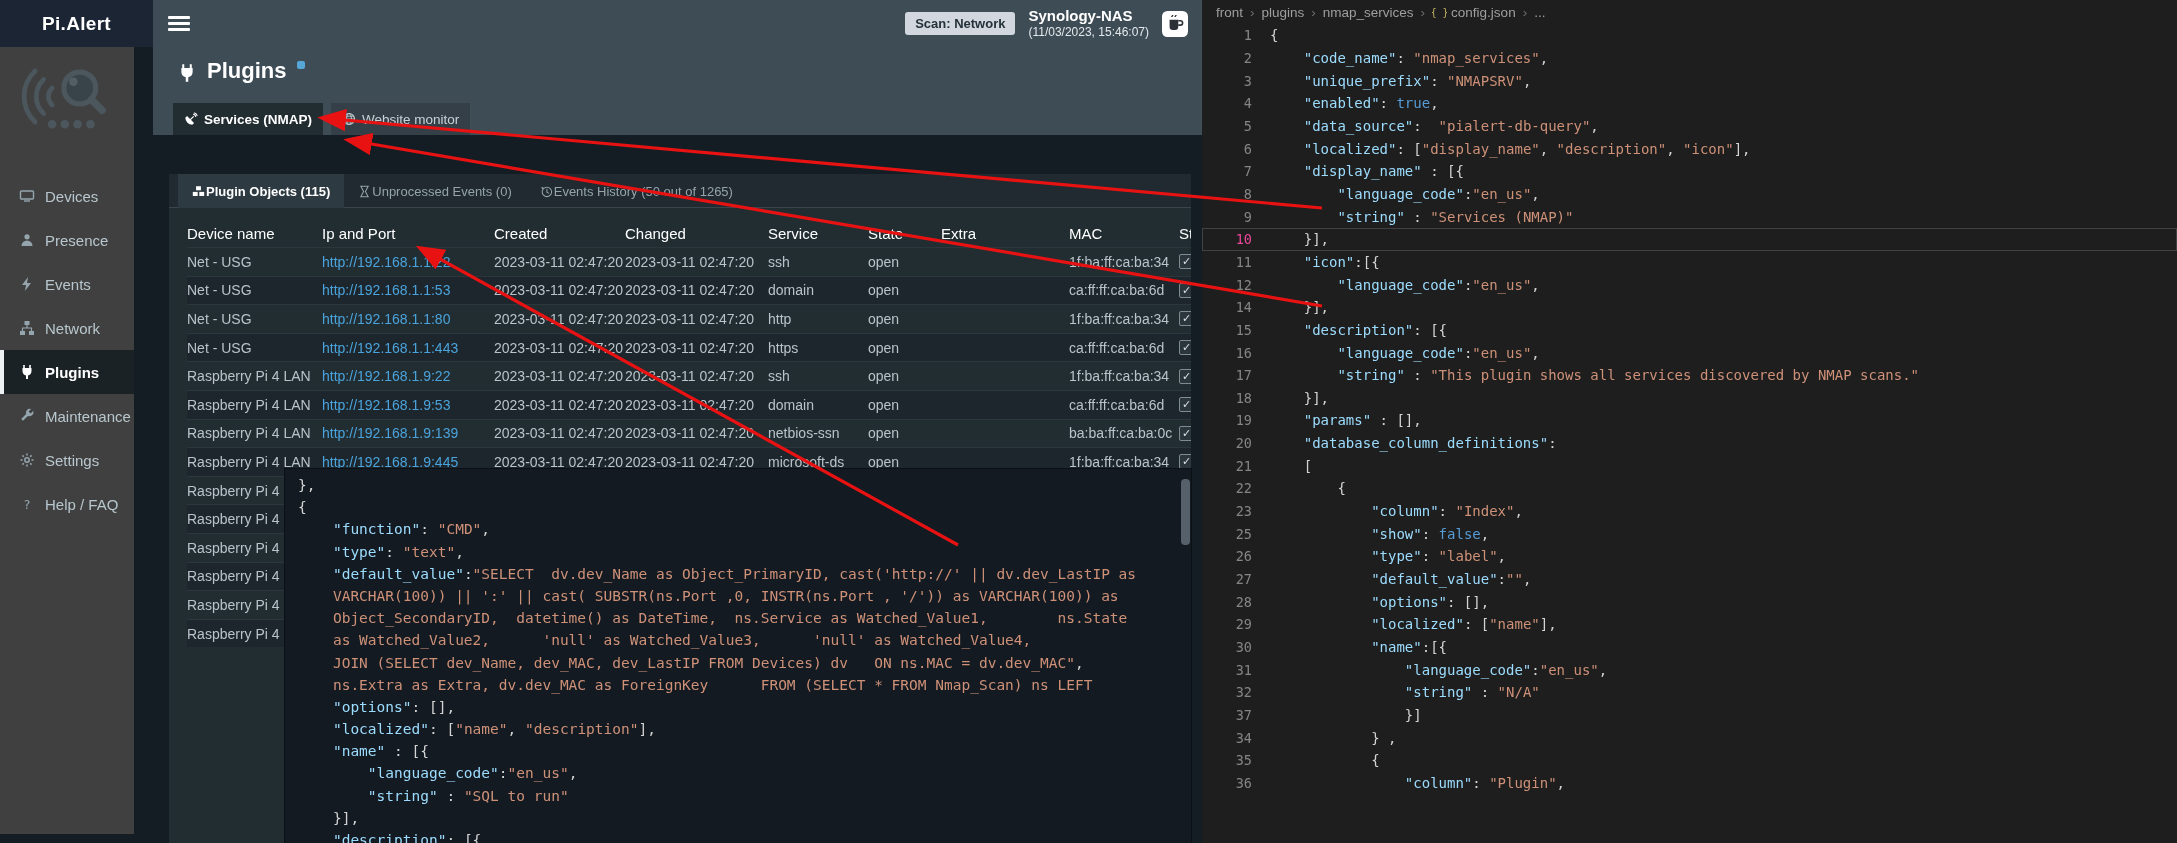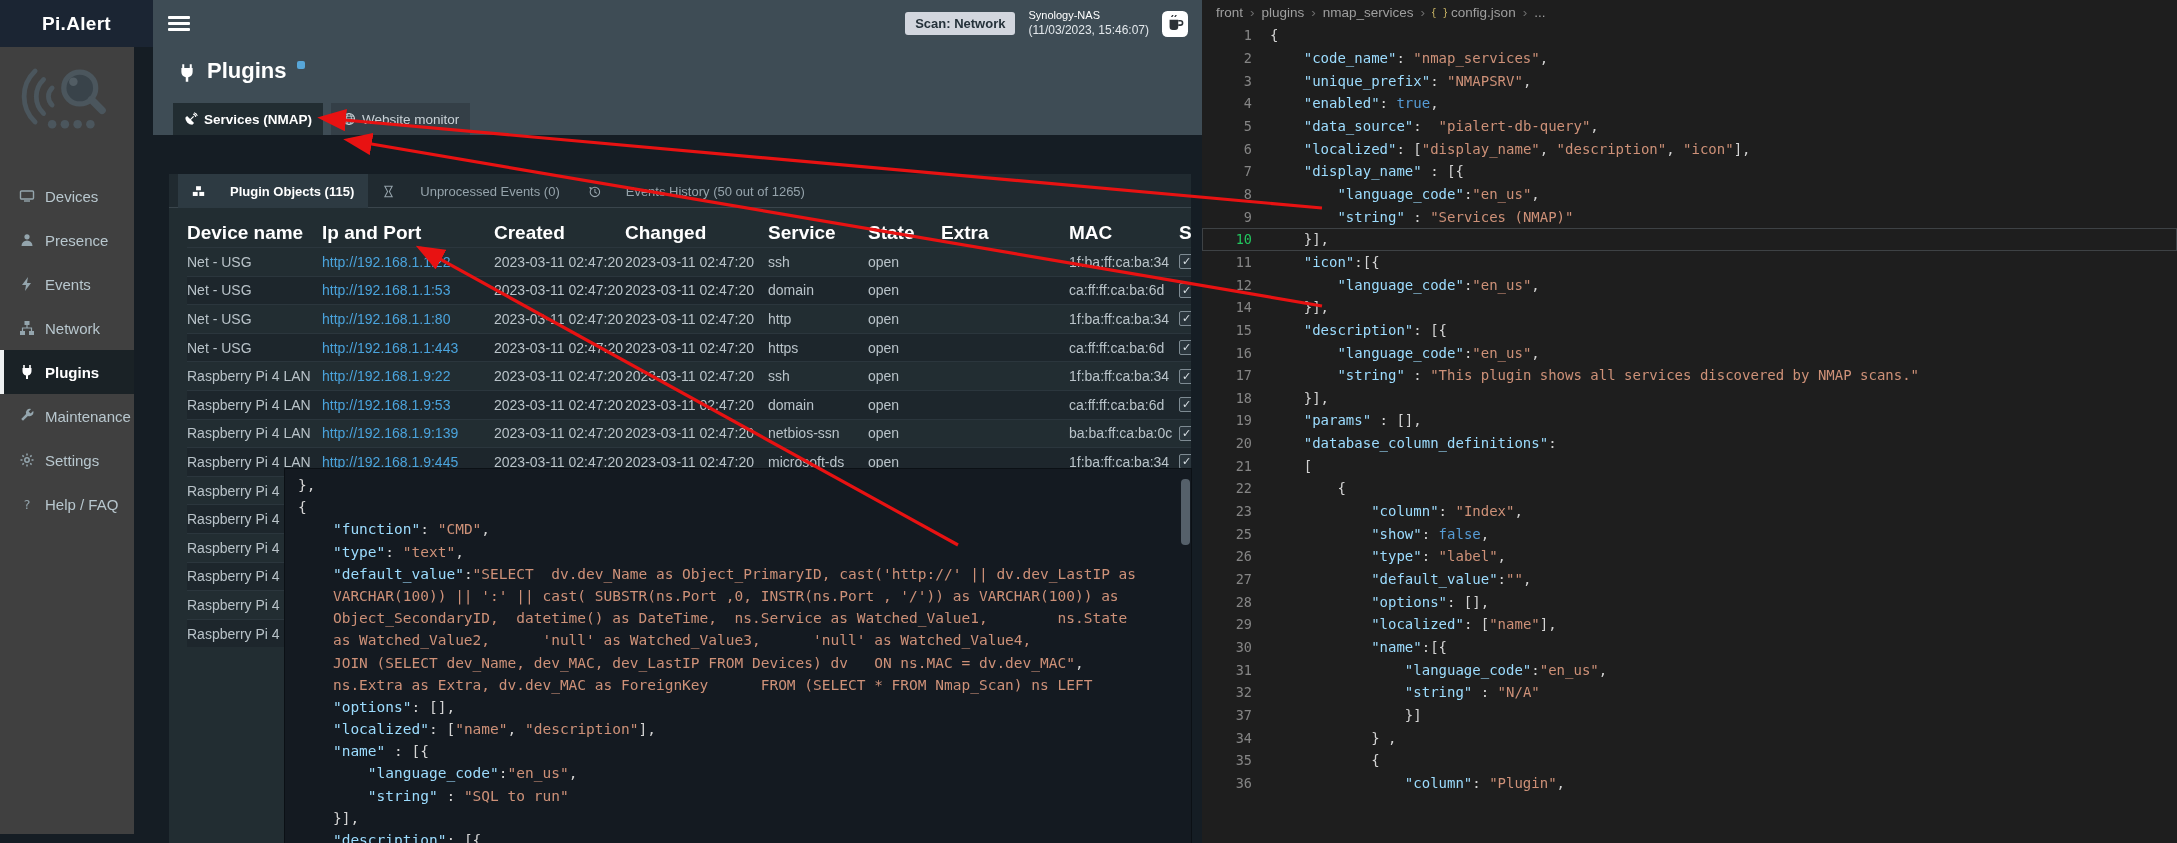--- a/index.html
+++ b/index.html
@@ -7,21 +7,21 @@
 .root{position:relative;width:2177px;height:843px;overflow:hidden}
 
 .app{position:absolute;left:0;top:0;width:1202px;height:843px;background:#151d24;overflow:hidden}
 .topbar{position:absolute;left:0;top:0;width:100%;height:47px;background:#3e4c55;display:flex;align-items:center;z-index:3}
 .brand{width:153px;height:47px;background:#1b2533;color:#fff;font-size:19px;font-weight:700;display:flex;align-items:center;justify-content:center;letter-spacing:.3px;cursor:pointer}
 .hamburger{width:22px;margin-left:15px;cursor:pointer;display:flex;flex-direction:column;gap:3.5px}
 .hamburger i{display:block;height:2.4px;background:#fff;border-radius:1px}
 .topbar-right{margin-left:auto;display:flex;align-items:center;gap:13px;padding-right:14px}
 .scan-badge{background:#d2d6de;color:#24313a;font-size:13px;font-weight:600;padding:4px 10px;border-radius:3px;white-space:nowrap}
 .host-block{color:#fff;line-height:1.25;text-align:left}
-.host{font-size:11px;font-weight:400}
+.host{font-size:15px;font-weight:700}
 .ts{font-size:12px;color:#e3e8ec}
 .hdr-icon svg{width:26px;height:26px;display:block}
 .sidebar{position:absolute;left:0;top:38px;width:134px;height:796px;background:#404040;z-index:2}
 .logo{padding:16px 0 4px;display:flex;justify-content:center}
 .logo svg{width:102px;height:102px}
 .menu{margin-top:14px}
 .side-item{height:44px;display:flex;align-items:center;gap:10px;padding-left:15px;color:#b8c7ce;font-size:15px;border-left:4px solid transparent;cursor:pointer}
 .side-item .icon{width:16px;height:16px;color:#94a5ad;flex:0 0 16px}
 .side-item .icon svg{width:16px;height:16px;display:block}
 .side-item.active{background:#1a2226;border-left-color:#eef1f2;color:#fff;font-weight:700}
@@ -32,26 +32,26 @@
 .title-row .icon svg{width:20px;height:20px;display:block}
 h1{font-size:22px;font-weight:600;color:#fff}
 .sup{width:8px;height:8px;background:#57a6d8;border-radius:2px;display:inline-block;margin-top:3px;margin-left:1px;cursor:pointer}
 .tabs{position:absolute;left:20px;bottom:0;display:flex}
 .tab{height:32px;display:flex;align-items:center;gap:6px;padding:0 11px;font-size:13.5px;color:#c9d2d7;background:rgba(0,0,0,.16);cursor:pointer;margin-right:8px;white-space:nowrap}
 .tab .icon{color:inherit}
 .tab .icon svg{width:14px;height:14px;display:block}
 .tab.active{background:#222d32;color:#fff;font-weight:600}
 .panel{position:absolute;left:169px;top:174px;width:1022px;height:669px;background:#222d32;overflow:hidden;z-index:1}
 .subtabs{height:34px;background:#202a30;border-bottom:1px solid #3a454c;display:flex;padding-left:9px}
-.subtab{height:34px;display:flex;align-items:center;gap:25px;padding:0 14px;font-size:13px;color:#95a3ab;cursor:pointer;white-space:nowrap}
+.subtab{height:34px;display:flex;align-items:center;gap:1px;padding:0 14px;font-size:13px;color:#95a3ab;cursor:pointer;white-space:nowrap}
 .subtab .icon svg{width:13px;height:13px;display:block}
 .subtab.active{background:#2d3a42;color:#fff;font-weight:700}
 .table{padding:11px 0 0 18px}
 .thead{display:flex;height:28px;align-items:center}
-.th{font-size:19px;font-weight:700;color:#fff;padding-right:12px;flex:0 0 auto;white-space:nowrap;overflow:hidden;cursor:pointer}
+.th{font-size:15px;font-weight:400;color:#fff;padding-right:12px;flex:0 0 auto;white-space:nowrap;overflow:hidden;cursor:pointer}
 .tbody .tr{display:flex;height:28.6px;align-items:center;border-top:1px solid #2b363d}
 .tr.odd{background:#222d32}
 .tr.even{background:#1d262c}
 .td{font-size:14px;color:#b9c3c9;padding-right:6px;white-space:nowrap;overflow:hidden;flex:0 0 auto}
 .td.link{color:#4aa3dc;cursor:pointer}
 .cbcell{display:flex;align-items:center;cursor:pointer}
 .cb{width:15px;height:15px;border:1px solid #7e8b93;background:#2a353c;color:#dbe2e6;font-size:11px;line-height:13px;text-align:center;border-radius:2px;display:inline-block}
 
 .overlay{position:absolute;left:285px;top:469px;width:906px;height:374px;background:#141a21;z-index:5;box-shadow:0 0 0 1px #0b1015}
 .ocode{padding:8px 4px 0 13px;font-family:"DejaVu Sans Mono",monospace;font-size:14.5px;color:#d4d4d4}
@@ -63,21 +63,21 @@
 .breadcrumb{height:24px;display:flex;align-items:center;gap:7px;padding-left:14px;font-size:13.5px;color:#9f9f9f}
 .bitem{display:flex;align-items:center;gap:4px;cursor:pointer;white-space:nowrap}
 .bsep{color:#6d6d6d}
 .bic{color:#c7b264}
 .bic svg{width:15px;height:15px;display:block}
 .codearea{font-family:"DejaVu Sans Mono",monospace;font-size:14px}
 .eline{display:flex;height:22.66px;white-space:pre;align-items:center}
 .lnum{flex:0 0 50px;text-align:right;color:#858585;font-size:13.5px}
 .lcode{margin-left:18px}
 .eline.cur{outline:1px solid #3e4245;outline-offset:-1px}
-.eline.cur .lnum{color:#22c55e}
+.eline.cur .lnum{color:#ec4899}
 .c-p{color:#d4d4d4}.c-k{color:#9cdcfe}.c-s{color:#ce9178}.c-b{color:#569cd6}
 
 .arrows{position:absolute;left:0;top:0;width:2177px;height:843px;z-index:9;pointer-events:none}
 </style>
 </head>
 <body>
 
 <div class="root">
 
   <div class="app">

